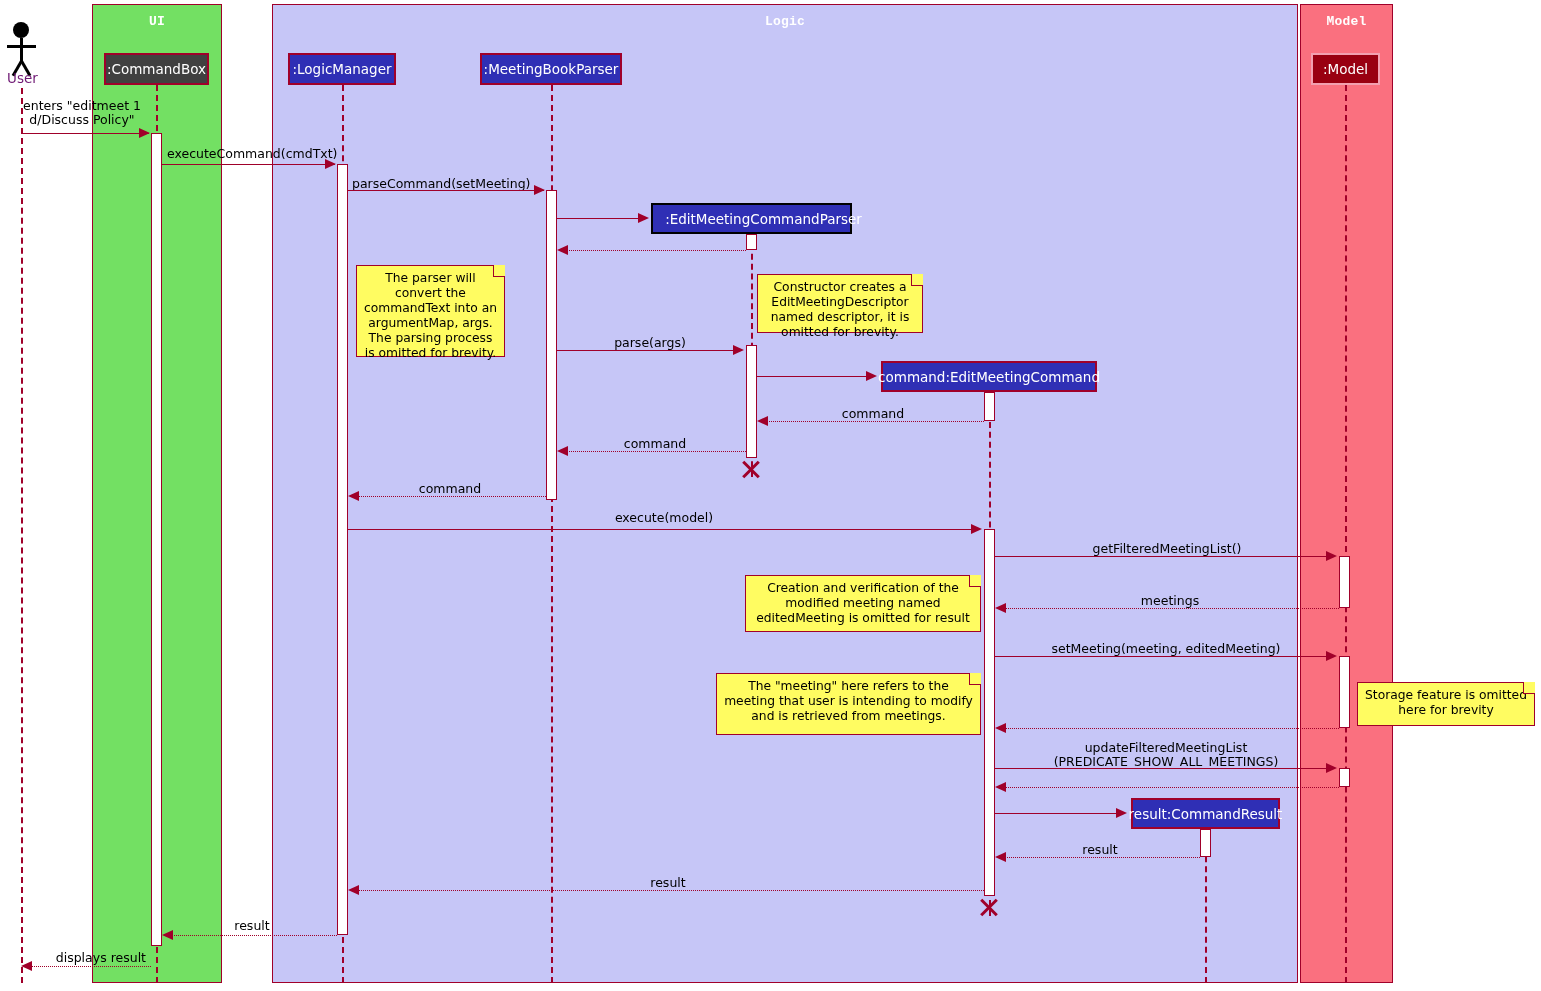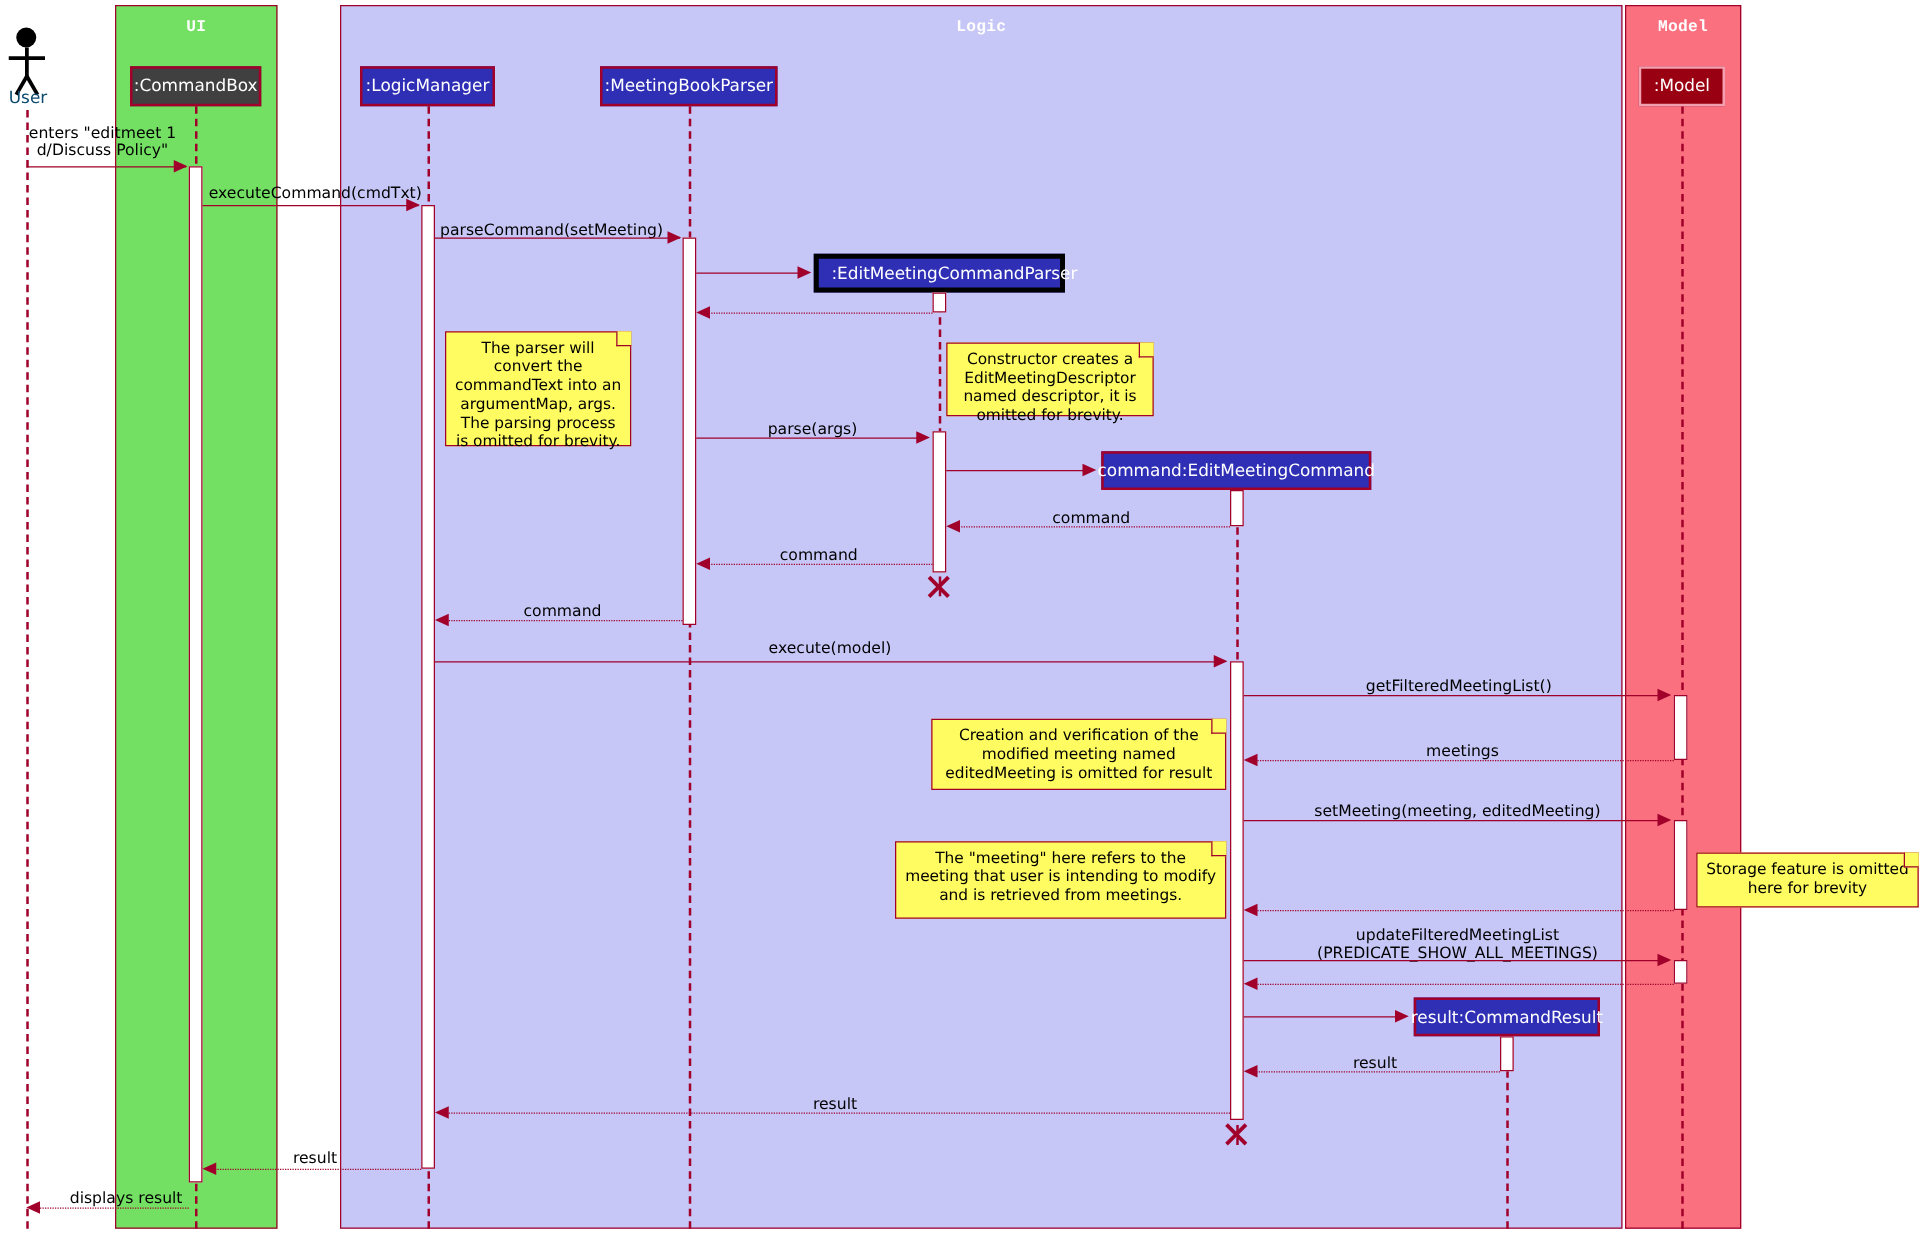--- a/index.html
+++ b/index.html
@@ -42,21 +42,21 @@
   .xmark i.b{transform:rotate(-45deg);}
 
   
   .actor{position:absolute;}
   .actor .head{position:absolute;left:6px;top:0;width:16px;height:16px;border-radius:50%;background:#000;}
   .actor .body{position:absolute;left:13px;top:16px;width:0;height:24px;border-left:3px solid #000;}
   .actor .arms{position:absolute;left:0;top:23px;width:29px;height:0;border-top:3px solid #000;}
   .actor .leg{position:absolute;top:39px;width:0;height:17px;border-left:3px solid #000;}
   .actor .leg.l{left:13px;transform:rotate(30deg);transform-origin:top;}
   .actor .leg.r{left:13px;transform:rotate(-30deg);transform-origin:top;}
-  .actorname{position:absolute;font-size:13.5px;color:#0c4a6e;}
+  .actorname{position:absolute;font-size:13.5px;color:#701a75;}
 </style>
 </head>
 <body>
 
 <div id="stage">
 
   <div class="groupbox" style="left:92px;top:4px;width:130px;height:979px;background:#73e063;">
     <div class="grouptitle">UI</div>
   </div>
 
@@ -91,21 +91,21 @@
   </div>
 
   <div class="plabel" style="left:288px;top:53px;width:108px;height:32px;background:#2f2fb5;border:2px solid #a0002a;">
     <span>:LogicManager</span>
   </div>
 
   <div class="plabel" style="left:480px;top:53px;width:142px;height:32px;background:#2f2fb5;border:2px solid #a0002a;">
     <span>:MeetingBookParser</span>
   </div>
 
-  <div class="plabel" style="left:651px;top:203px;width:201px;height:31px;background:#2f2fb5;border:4px solid #000000;padding-left:24px;">
+  <div class="plabel" style="left:651px;top:203px;width:201px;height:31px;background:#2f2fb5;border:2px solid #000000;padding-left:24px;">
     <span>:EditMeetingCommandParser</span>
   </div>
 
   <div class="plabel" style="left:881px;top:361px;width:216px;height:31px;background:#2f2fb5;border:2px solid #a0002a;">
     <span>command:EditMeetingCommand</span>
   </div>
 
   <div class="plabel" style="left:1131px;top:798px;width:149px;height:31px;background:#2f2fb5;border:2px solid #a0002a;">
     <span>result:CommandResult</span>
   </div>

